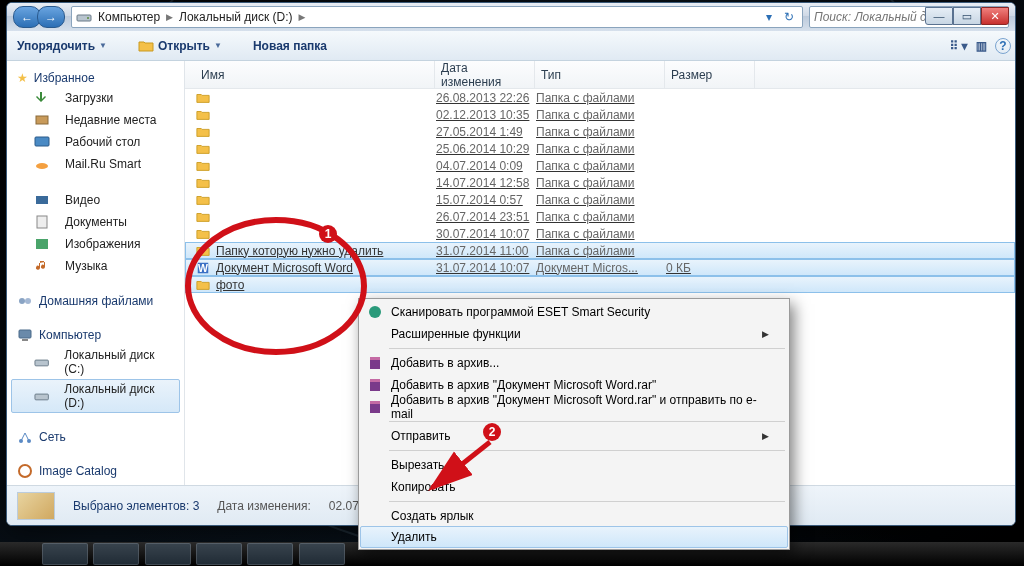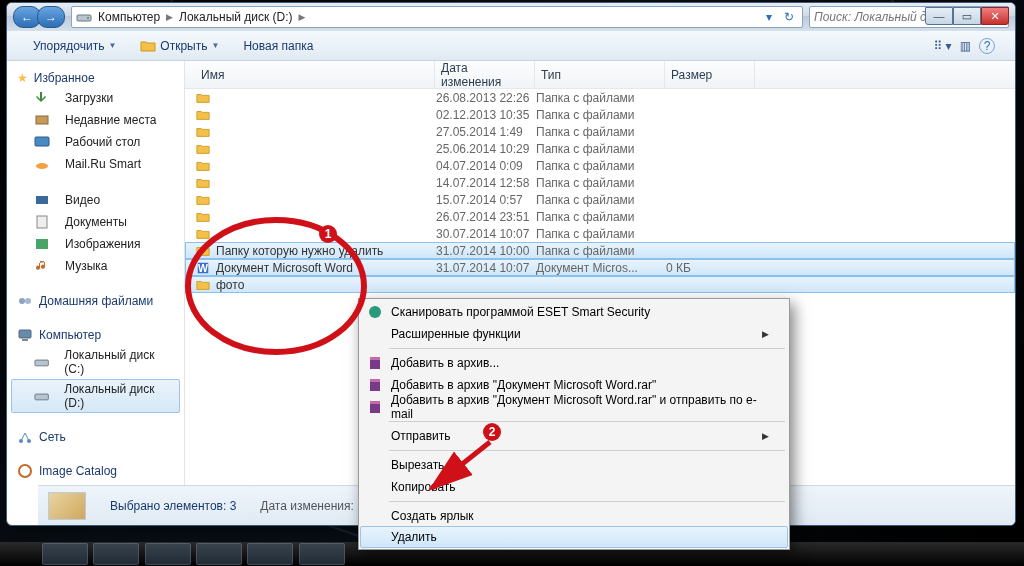--- a/index.html
+++ b/index.html
@@ -20,46 +20,46 @@
 .addr .sep { color:#777; font-size: 9px; }
 .addr-tools { display:flex; gap:2px; margin-left:auto; }
 .addr-tools span { width:18px; text-align:center; color:#2c6fb5; cursor:pointer; }
 .search-box { width: 200px; height:22px; margin-right:6px; background:#fff; border:1px solid #8aa4bd; border-radius:2px; display:flex; align-items:center; padding:0 4px; gap:4px; }
 .search-box input { border:none; outline:none; flex:1; color:#888; font-style:italic; }
 .win-ctrls { position:absolute; right:6px; top:4px; display:flex; gap:0; }
 .win-ctrls .wc { width:28px; height:18px; border:1px solid #5a7290; background: linear-gradient(#e6eef6,#c8d6e4); display:flex; align-items:center; justify-content:center; font-size:11px; color:#34506c; }
 .win-ctrls .wc:first-child { border-radius: 0 0 0 3px; }
 .win-ctrls .wc.close { background: linear-gradient(#f0807d,#c8302e); color:#fff; border-color:#8a2624; border-radius: 0 0 3px 0; }
 
-.toolbar { height: 30px; background: linear-gradient(#f5f9fc, #e0eaf3); border-bottom: 1px solid #c4d3df; display:flex; align-items:center; padding:0 20px; gap: 12px; }
+.toolbar { height: 30px; background: linear-gradient(#f5f9fc, #e0eaf3); border-bottom: 1px solid #c4d3df; display:flex; align-items:center; padding:0 4px; gap: 19px; font-weight: bold; }
 .toolbar .btn { color:#1a3a6e; cursor:pointer; display:flex; align-items:center; gap:4px; padding: 2px 6px; }
 .toolbar .btn .dd { font-size: 8px; color:#4a6a9a; }
 .toolbar .spacer { flex:1; }
 .toolbar .right { display:flex; align-items:center; gap:8px; color:#3a5a8a; }
 .toolbar .right .v { cursor:pointer; }
 
 .body { display:flex; height: calc(100% - 28px - 30px - 40px); }
 .sidebar { width: 178px; background: #fff; border-right: 1px solid #e0e5ea; padding: 8px 4px; overflow: hidden; }
 .sidebar .grp { margin-bottom: 14px; }
 .sidebar .grp-h { display:flex; align-items:center; gap:6px; color:#1a3a6e; padding: 2px 6px; cursor:pointer; }
 .sidebar .item { display:flex; align-items:center; gap:15px; padding: 2px 6px 2px 22px; color:#222; cursor:pointer; border:1px solid transparent; border-radius:2px; }
 .sidebar .item.sel { background: linear-gradient(#eaf3fb, #d5e8f8); border: 1px solid #9dc4e8; }
 .sb-ico { width:16px; height:16px; }
 
 .content { flex:1; background:#fff; position: relative; }
 .cols { display:grid; grid-template-columns: 240px 100px 130px 90px; align-items:center; height:28px; border-bottom:1px solid #e4e8ec; background: linear-gradient(#fcfdfe,#f1f4f7); padding-left: 10px; color:#2c3e50; }
 .cols div { border-right:1px solid #e4e8ec; height:100%; display:flex; align-items:center; padding:0 6px; }
 .rows { }
-.row { display:grid; grid-template-columns: 240px 100px 130px 90px; align-items:center; height:17px; padding-left: 10px; font-size:11.5px; color:#333; border:1px solid transparent; }
+.row { display:grid; grid-template-columns: 240px 100px 130px 90px; align-items:center; height:17px; padding-left: 10px; font-size:11.5px; color:#333; border:1px solid transparent;text-decoration:underline; }
 .row.sel { background: linear-gradient(#e8f3fc, #cfe7fa); border:1px solid #8cc0ea; }
 .row .c0 { display:flex; align-items:center; gap:6px; }
 .r-ico { width:14px; height:14px; }
 .row .dim { color:#666; }
 
-.status { height:40px; border-top:1px solid #cfd9e2; background:linear-gradient(#eef4fa,#e0eaf3); display:flex; align-items:center; padding: 0 10px; gap: 24px; margin-left: 31px; }
+.status { height:40px; border-top:1px solid #cfd9e2; background:linear-gradient(#eef4fa,#e0eaf3); display:flex; align-items:center; padding: 0 10px; gap: 18px; }
 .status .thumb { width:38px; height:28px; border:1px solid #bcd; background: linear-gradient(135deg,#e8d4a0,#d0a860); }
 .status .txt { color:#1a3a6e; }
 .status .meta { color:#555; }
 
 .ctx { position:absolute; left:358px; top:298px; width:432px; background:#f4f4f4; border:1px solid #9a9a9a; box-shadow: 4px 6px 14px rgba(0,0,0,.5); padding: 2px; z-index: 50; }
 .ctx .row-m { display:flex; align-items:center; height:22px; padding: 0 18px 0 30px; position:relative; cursor:default; }
 .ctx .row-m.hover { background: linear-gradient(#e8f3fc,#cfe7fa); border:1px solid #9dc4e8; border-radius:2px; margin:-1px; }
 .ctx .row-m .arr { margin-left:auto; font-size:9px; color:#333; }
 .ctx .sep-line { height:1px; background:#d0d0d0; margin: 3px 2px 3px 28px; }
 .ctx .m-ico { position:absolute; left:6px; width:16px; height:16px; }
@@ -348,21 +348,21 @@
             <div class="dim">Папка с файлами</div>
             <div class="dim"></div>
           </div>
           <div class="row sel">
             <div class="c0">
               <svg class="r-ico" viewBox="0 0 16 16">
                 <path class="fi-folder" d="M1 4h5l1 1h8v8H1z"></path>
               </svg>
               <span>Папку которую нужно удалить</span>
             </div>
-            <div class="dim">31.07.2014 10:00</div>
+            <div class="dim">31.07.2014 11:00</div>
             <div class="dim">Папка с файлами</div>
             <div class="dim"></div>
           </div>
           <div class="row sel">
             <div class="c0">
               <svg class="r-ico" viewBox="0 0 16 16">
                 <rect x="2" y="2" width="12" height="12" fill="#3a6fc4"></rect>
                 <text x="8" y="12" text-anchor="middle" fill="#fff" font-size="9" font-weight="bold">W</text>
               </svg>
               <span>Документ Microsoft Word</span>

